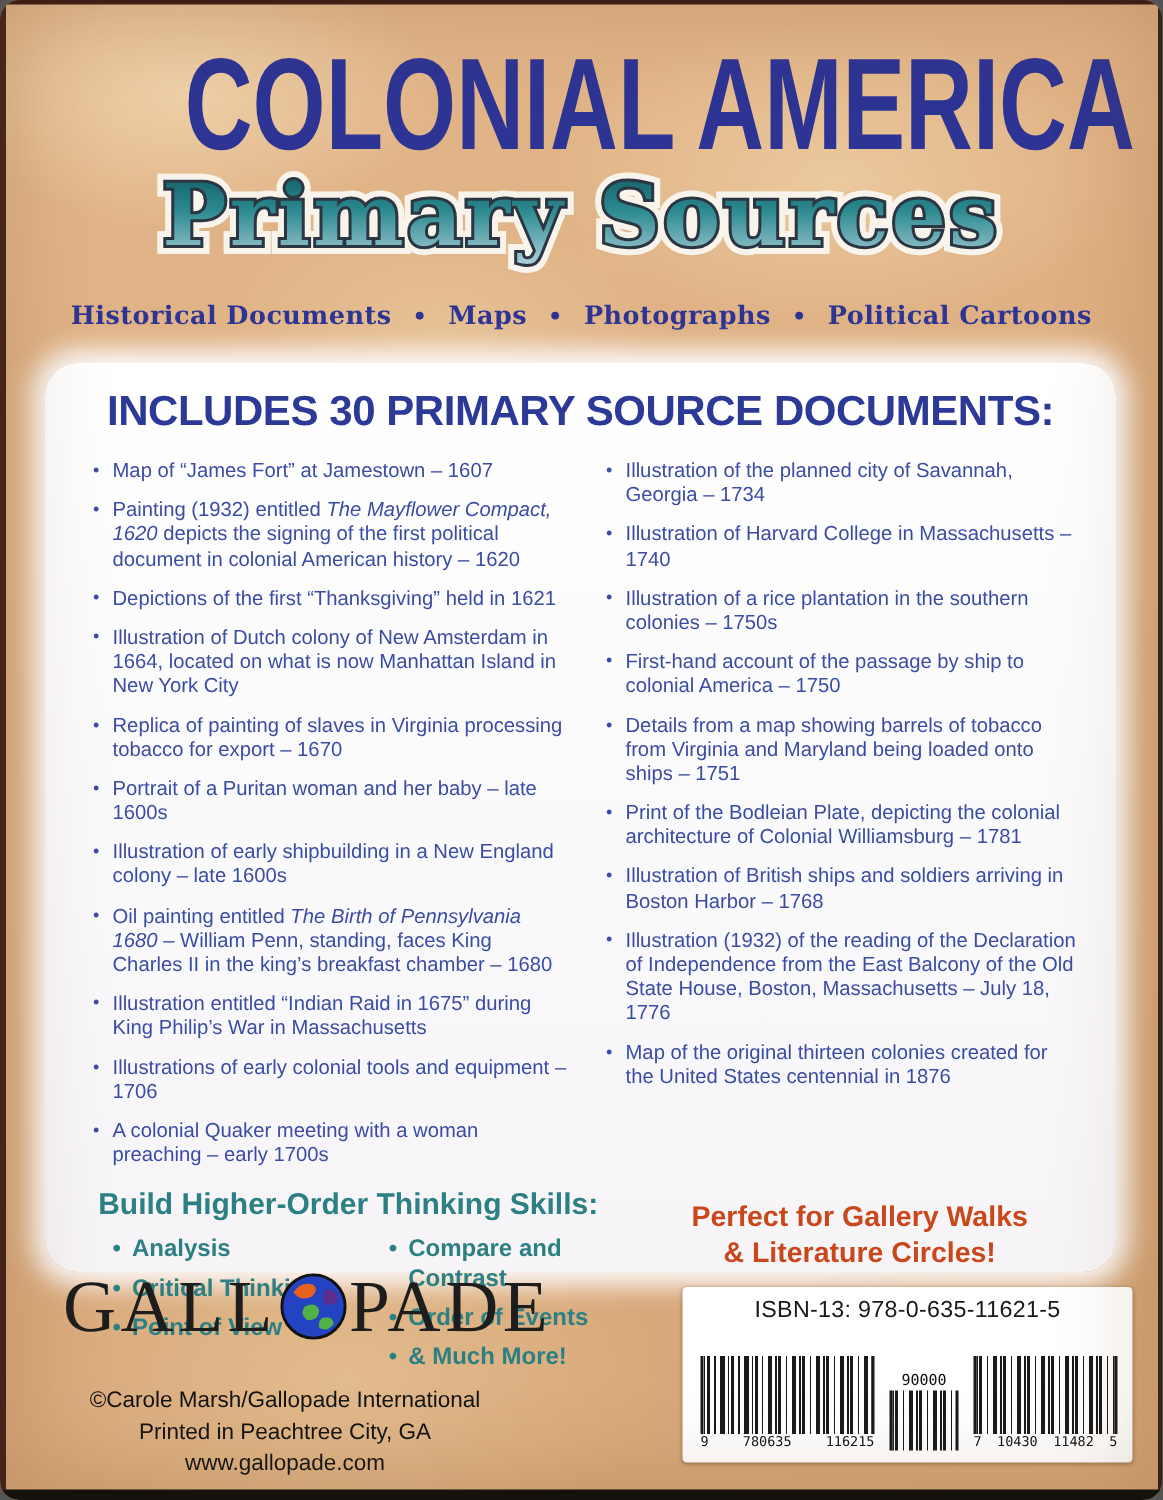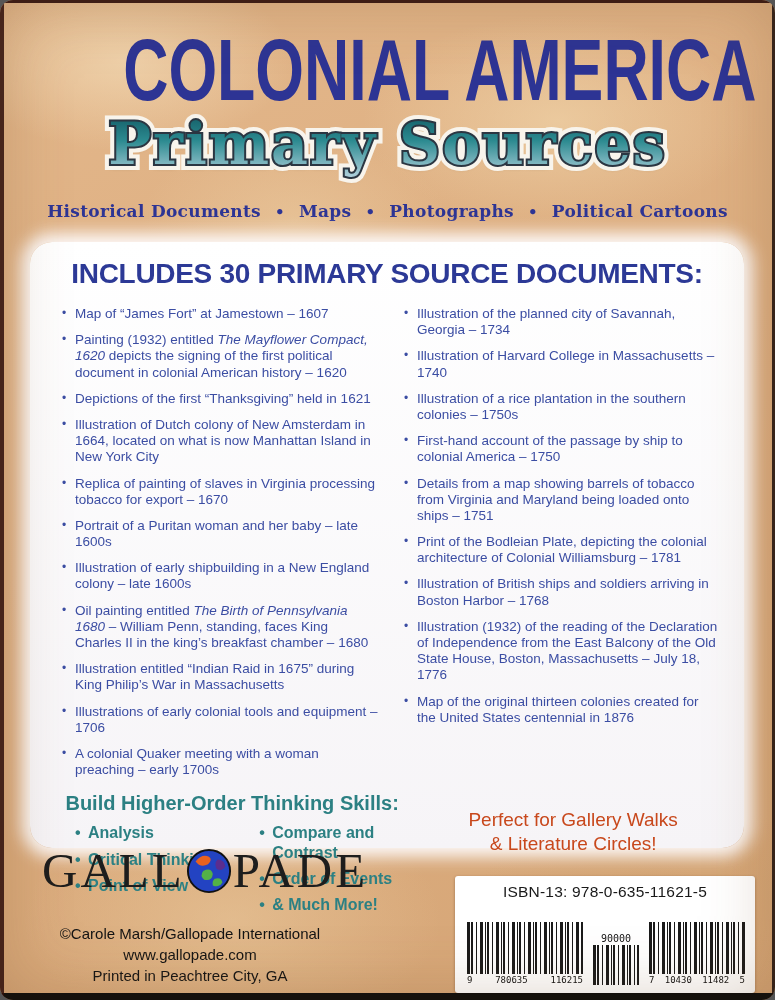--- a/index.html
+++ b/index.html
@@ -76,39 +76,39 @@
   .skills { width:54%; }
   .skills h3 { margin:0 0 8px 0; text-align:center; font-size:20px; color:#2c8083; }
   .skill-cols { display:flex; }
   .skill-cols ul { list-style:none; margin:0; padding:0 0 0 28px; width:50%; }
   .skill-cols li {
     position:relative; margin:0 0 7px 12px;
     font-size:16px; font-weight:bold; color:#2c8083; line-height:1.2;
   }
   .skill-cols li::before { content:"\2022"; position:absolute; left:-13px; top:0; }
   .callouts { width:46%; display:flex; flex-direction:column; align-items:center; padding-top:8px; }
-  .callouts p { margin:8px; text-align:center; white-space:pre-line; font-weight:normal; font-size:19px; line-height:1.25; }
+  .callouts p { margin:0; text-align:center; white-space:pre-line; font-weight:bold; font-size:19px; line-height:1.25; }
   .co1 { color:#c8481c; }
   .co2 { color:#ea7d1b; margin-top:26px !important; }
 
   
   .logo {
     position:absolute; left:42px; top:846px; color:#1d1d1d;
     font-family:"Liberation Serif", serif; font-size:49px; letter-spacing:3px;
     display:flex; align-items:center; line-height:1;
   }
   .globe { width:46px; height:46px; margin:0 1px; }
   .copyright {
     position:absolute; left:35px; top:923px; width:310px; text-align:center;
     color:#141414; font-size:15px; line-height:1.4;
   }
   .copyright p { margin:0; }
 
   .isbn-box {
-    position:absolute; left:455px; top:876px; width:300px; height:117px;
+    position:absolute; left:455px; top:858px; width:300px; height:117px;
     background:#fff; border-radius:3px; box-sizing:border-box;
     display:flex; flex-direction:column; box-shadow:0 1px 3px rgba(60,35,15,.4);
   }
   .isbn-label { text-align:center; font-size:15.5px; color:#191919; margin:7px 0 4px 0; letter-spacing:.2px; }
   .barcodes { display:flex; align-items:flex-end; justify-content:space-between; padding:0 10px 8px 12px; flex:1; }
   .bars {
     background:repeating-linear-gradient(90deg,
       #1a1a1a 0 1px, transparent 1px 2px, #1a1a1a 2px 4px, transparent 4px 7px,
       #1a1a1a 7px 8px, transparent 8px 11px, #1a1a1a 11px 14px, transparent 14px 16px);
     border-left:2px solid #1a1a1a; border-right:2px solid #1a1a1a;
@@ -202,22 +202,22 @@
       <path d="M10 14 Q16 6 24 9 Q28 12 23 17 Q15 21 10 14 Z" fill="#e8621f"></path>
       <path d="M18 24 Q26 20 28 27 Q27 35 19 33 Q14 29 18 24 Z" fill="#53b147"></path>
       <path d="M33 12 Q40 12 41 19 Q38 25 32 22 Q29 16 33 12 Z" fill="#5b2d8f"></path>
       <path d="M30 32 Q37 30 38 36 Q34 42 28 39 Q27 34 30 32 Z" fill="#53b147"></path>
     </svg>
     <span>PADE</span>
   </div>
 
   <div class="copyright">
     <p>©Carole Marsh/Gallopade International</p>
+    <p>Printed in Peachtree City, GA</p>
     <p>www.gallopade.com</p>
-    <p>Printed in Peachtree City, GA</p>
   </div>
 
   <div class="isbn-box">
     <div class="isbn-label">ISBN-13:  978-0-635-11621-5</div>
     <div class="barcodes">
       <div class="bc bc-left">
         <div class="bars"></div>
         <div class="digits">
           <span>9</span>
           <span>780635</span>

